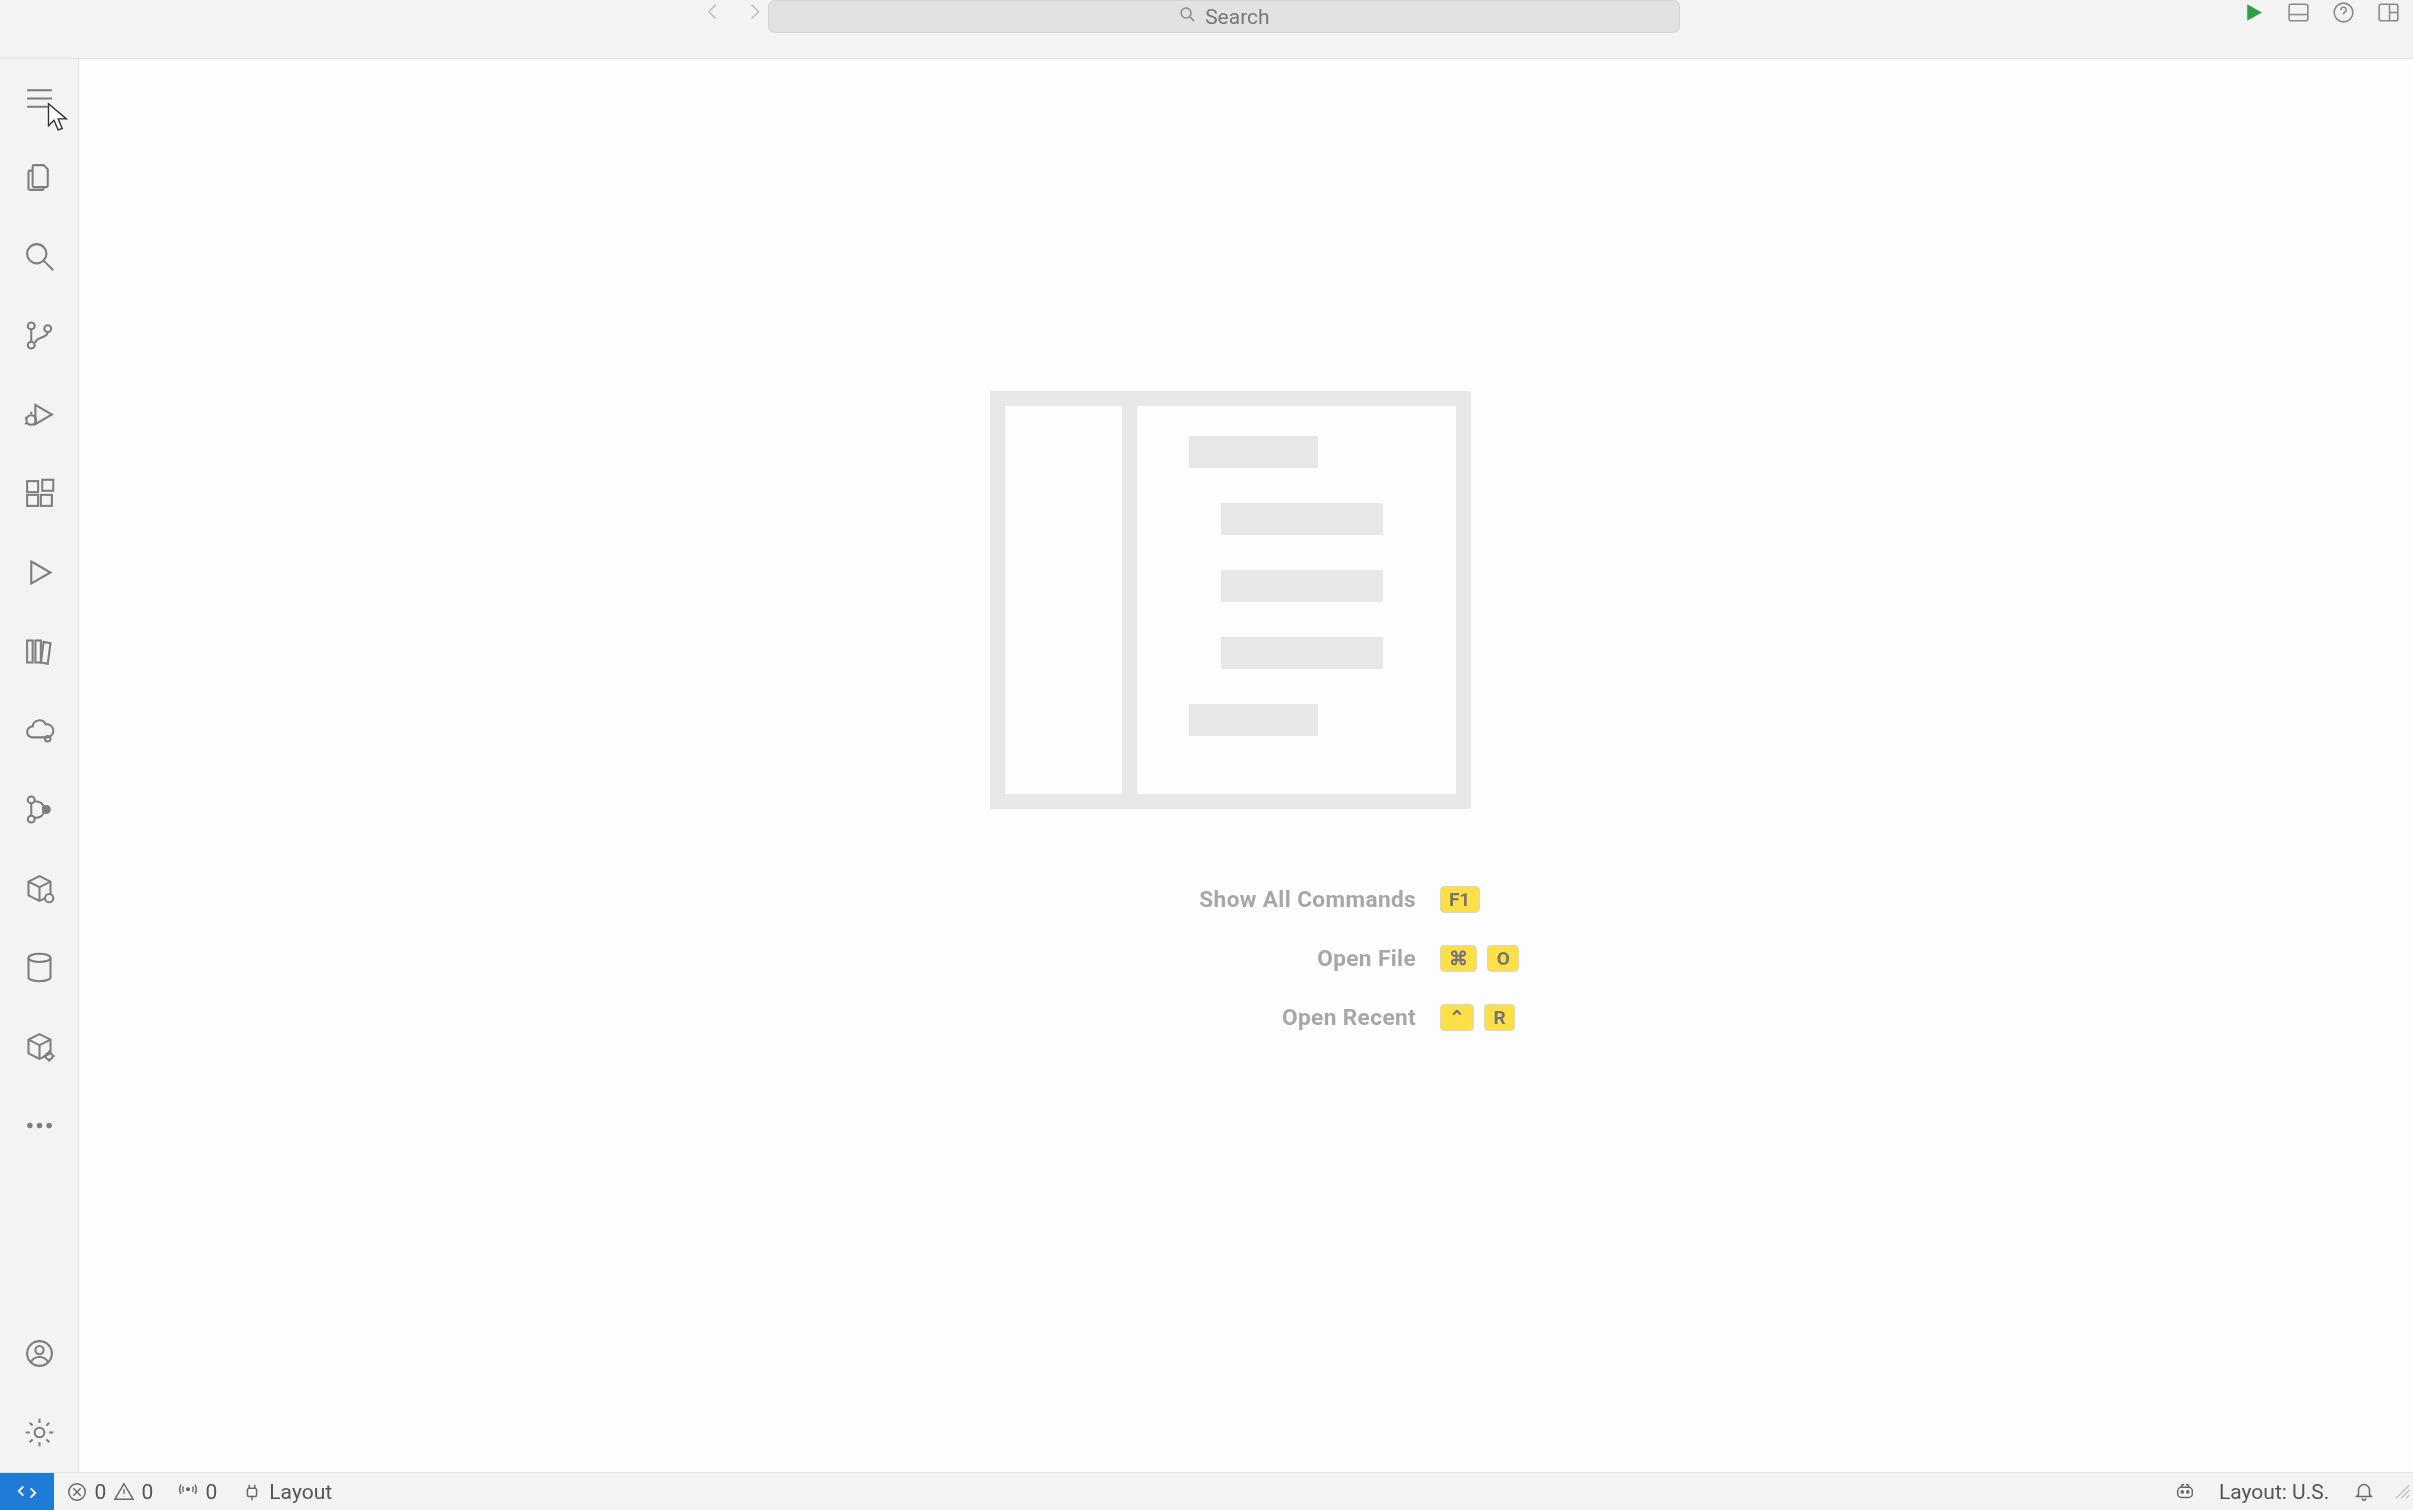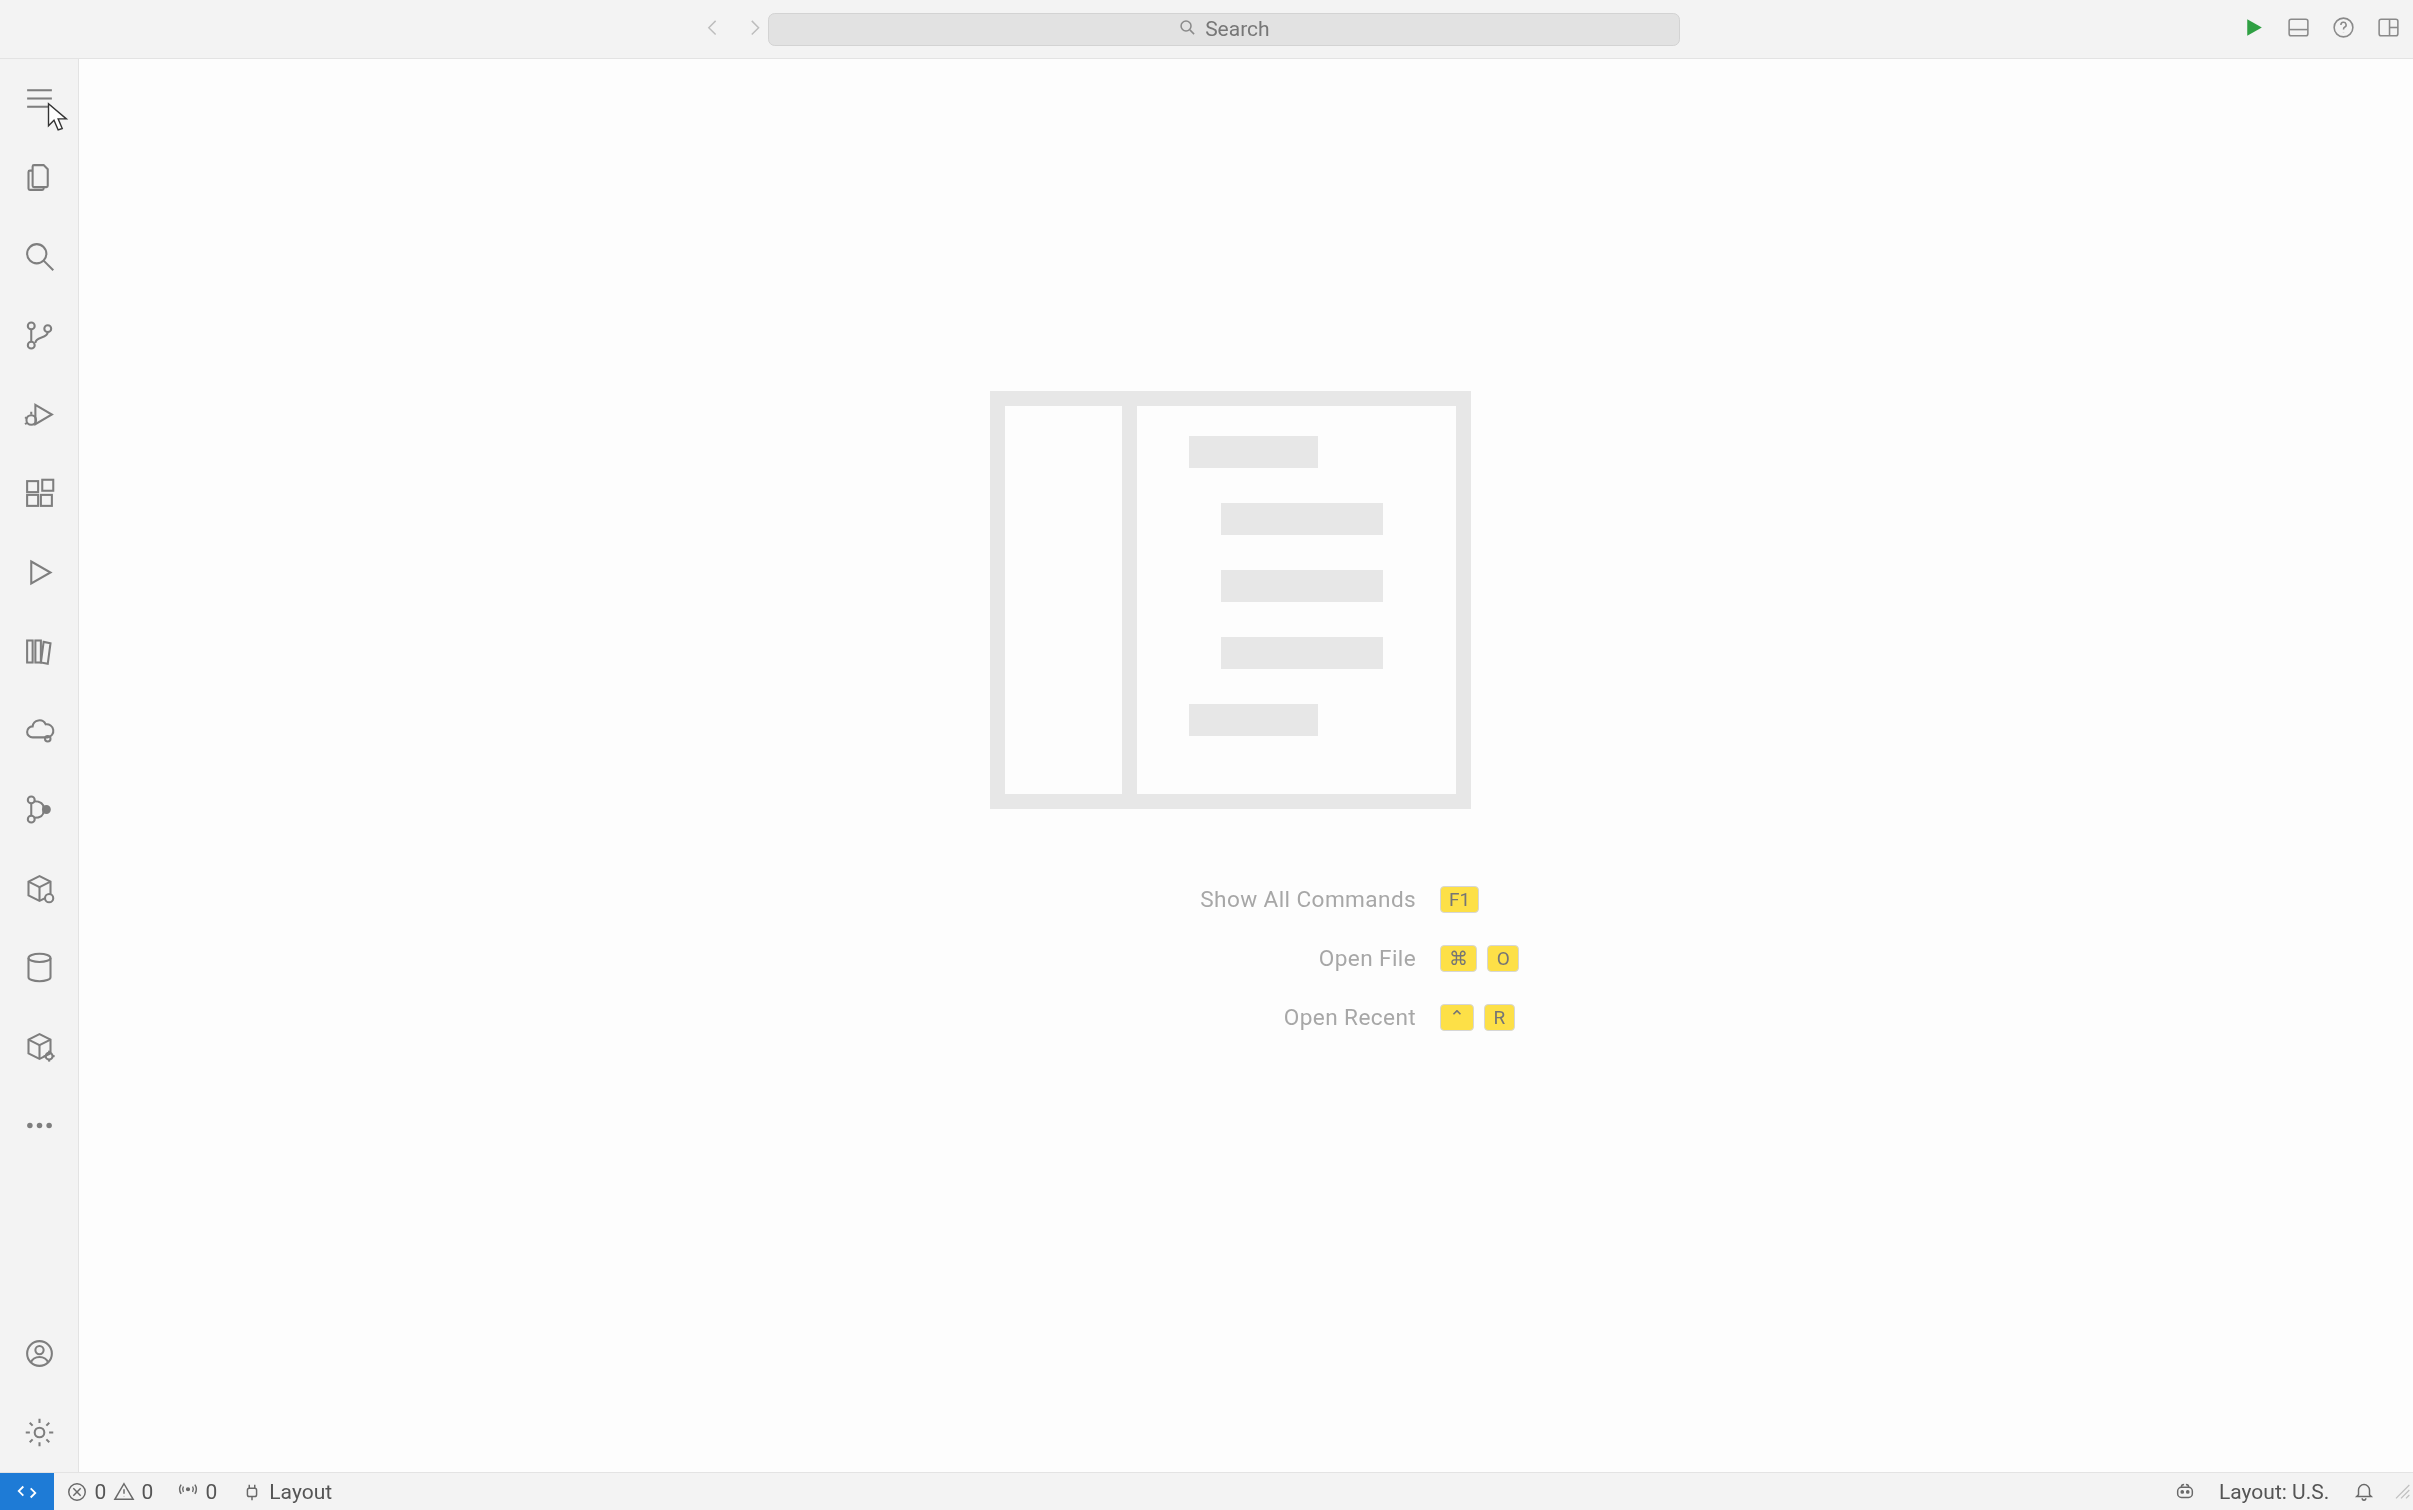--- a/index.html
+++ b/index.html
@@ -16,21 +16,20 @@
   background: #fefefe;
   overflow: hidden;
 }
 
 
 .titlebar {
   height: 59px;
   background: #f3f3f3;
   border-bottom: 0.8px solid #e3e3e3;
   display: flex;
-  align-items: center;
   justify-content: center;
   position: relative;
 }
 
 .nav-arrows {
   position: absolute;
   left: 701px;
   display: flex;
   gap: 18.4px;
 }
@@ -150,20 +149,21 @@
   position: absolute;
   top: 59px;
   left: 79px;
   right: 0;
   bottom: 38px;
   background: #fdfdfd;
   display: flex;
   flex-direction: column;
   align-items: center;
   justify-content: center;
+  font-weight: bold;
 }
 
 
 .watermark {
   width: 481px;
   height: 418px;
   border: 15px solid #e7e7e7;
   display: flex;
   margin-top: -109px;
   margin-left: -32px;

